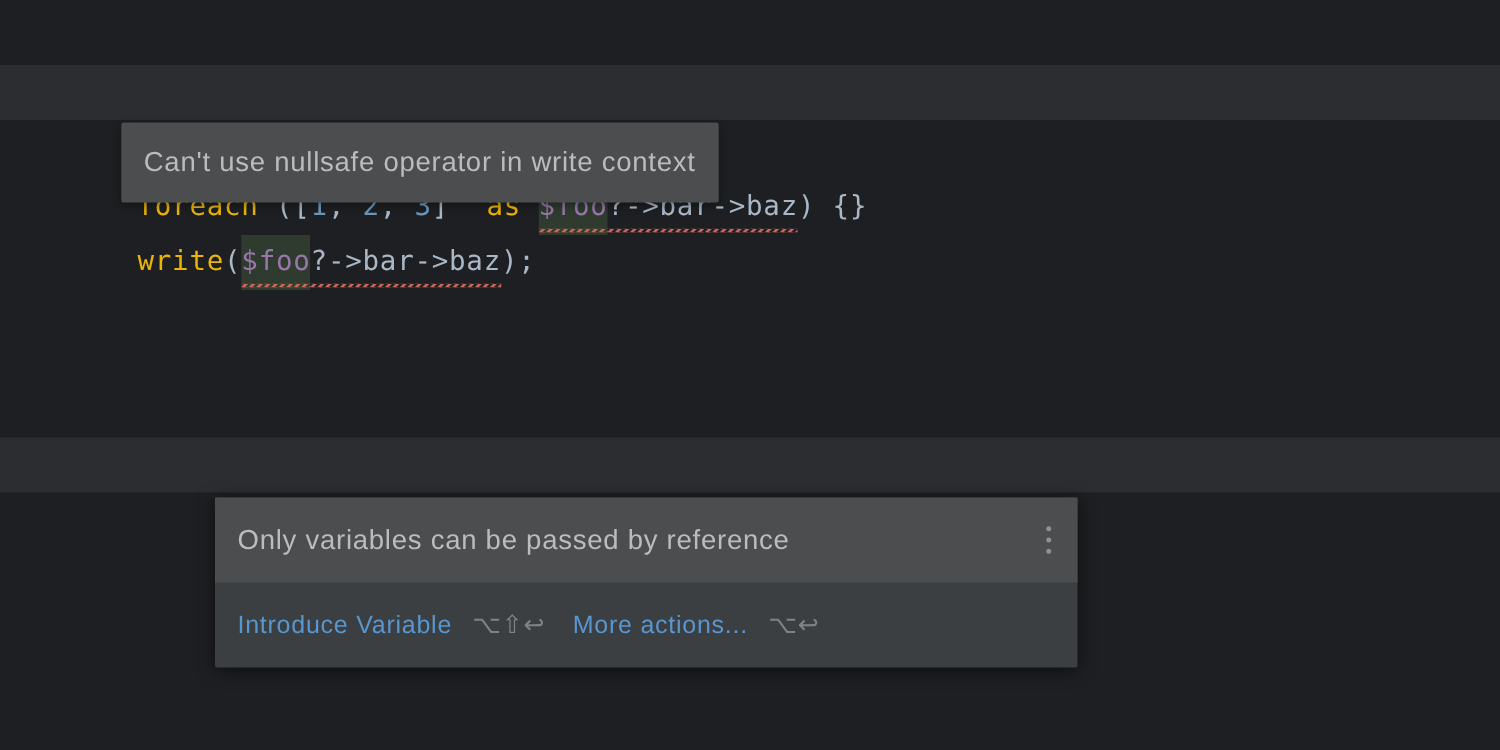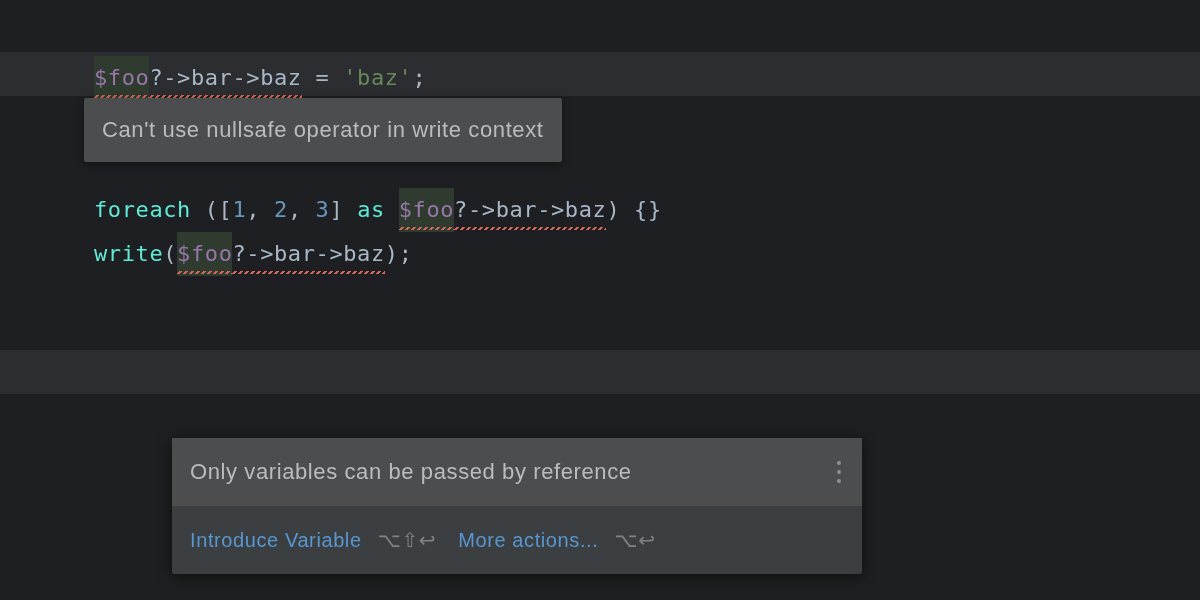--- a/index.html
+++ b/index.html
@@ -26,21 +26,21 @@
   }
   .hl-1 { top: 52px; }
   .hl-2 { top: 350px; }
 
   .line { position: relative; z-index: 1; height: 44px; white-space: pre; }
 
   .c-var   { color: #9876aa; }
   .c-op    { color: #a9b7c6; }
   .c-str   { color: #6a8759; }
   .c-num   { color: #6897bb; }
-  .c-kw    { color: #5eead4; }
+  .c-kw    { color: #eab308; margin-left: 16px; }
   .c-punc  { color: #a9b7c6; }
 
   .hl-span { display: inline-block; position: relative; }
   .bg-dark-olive { background: #2f3b2f; }
 
   .squiggle { position: relative; display: inline-block; }
   .squiggle::after {
     content: "";
     position: absolute;
     left: 0; right: 0; bottom: 2px;
@@ -55,33 +55,32 @@
     z-index: 10;
     background: #4b4d4f;
     color: #b9bdbf;
     font-family: -apple-system, "Segoe UI", Arial, sans-serif;
     font-size: 22px;
     letter-spacing: 0.6px;
     padding: 10px 18px;
     border-radius: 2px;
     box-shadow: 0 2px 8px rgba(0,0,0,.4);
   }
-  .tooltip-1 { left: 84px; top: 98px; }
+  .tooltip-1 { left: 97px; top: 98px; }
 
   .intention {
     position: absolute;
     z-index: 20;
     left: 172px; top: 398px;
     width: 690px;
     background: #3c3f41;
     border-radius: 2px;
     box-shadow: 0 2px 14px rgba(0,0,0,.55);
     font-family: -apple-system, "Segoe UI", Arial, sans-serif;
     letter-spacing: 0.6px;
-    margin-top: 40px;
   }
   .intention-header {
     background: #4b4d4f;
     color: #b9bdbf;
     font-size: 22px;
     padding: 12px 18px;
     position: relative;
   }
   .intention-actions {
     padding: 14px 18px;
@@ -100,21 +99,20 @@
   .more-icon span { width: 4px; height: 4px; background: #8f9193; border-radius: 50%; display: block; }
 </style>
 </head>
 <body>
 
 <div class="editor">
   <div class="line-hl hl-1"></div>
   <div class="line-hl hl-2"></div>
 
   <div class="code-area" id="code-area">
-      <div class="line"><span class="c-var hl-span bg-dark-olive squiggle">$foo</span><span class="c-op squiggle">?-&gt;bar-&gt;baz</span><span class="c-op"> = </span><span class="c-str">'baz'</span><span class="c-punc">;</span></div>
       <div class="line">&nbsp;</div>
       <div class="line">&nbsp;</div>
       <div class="line"><span class="c-kw">foreach </span><span class="c-punc">([</span><span class="c-num">1</span><span class="c-punc">, </span><span class="c-num">2</span><span class="c-punc">, </span><span class="c-num">3</span><span class="c-punc">] </span><span class="c-kw">as </span><span class="c-var hl-span bg-dark-olive squiggle">$foo</span><span class="c-op squiggle">?-&gt;bar-&gt;baz</span><span class="c-punc">) {}</span></div>
       <div class="line"><span class="c-kw">write</span><span class="c-punc">(</span><span class="c-var hl-span bg-dark-olive squiggle">$foo</span><span class="c-op squiggle">?-&gt;bar-&gt;baz</span><span class="c-punc">);</span></div>
       <div class="line">&nbsp;</div>
     </div>
 
   <div class="tooltip tooltip-1">
     <span>Can't use nullsafe operator in write context</span>
   </div>

